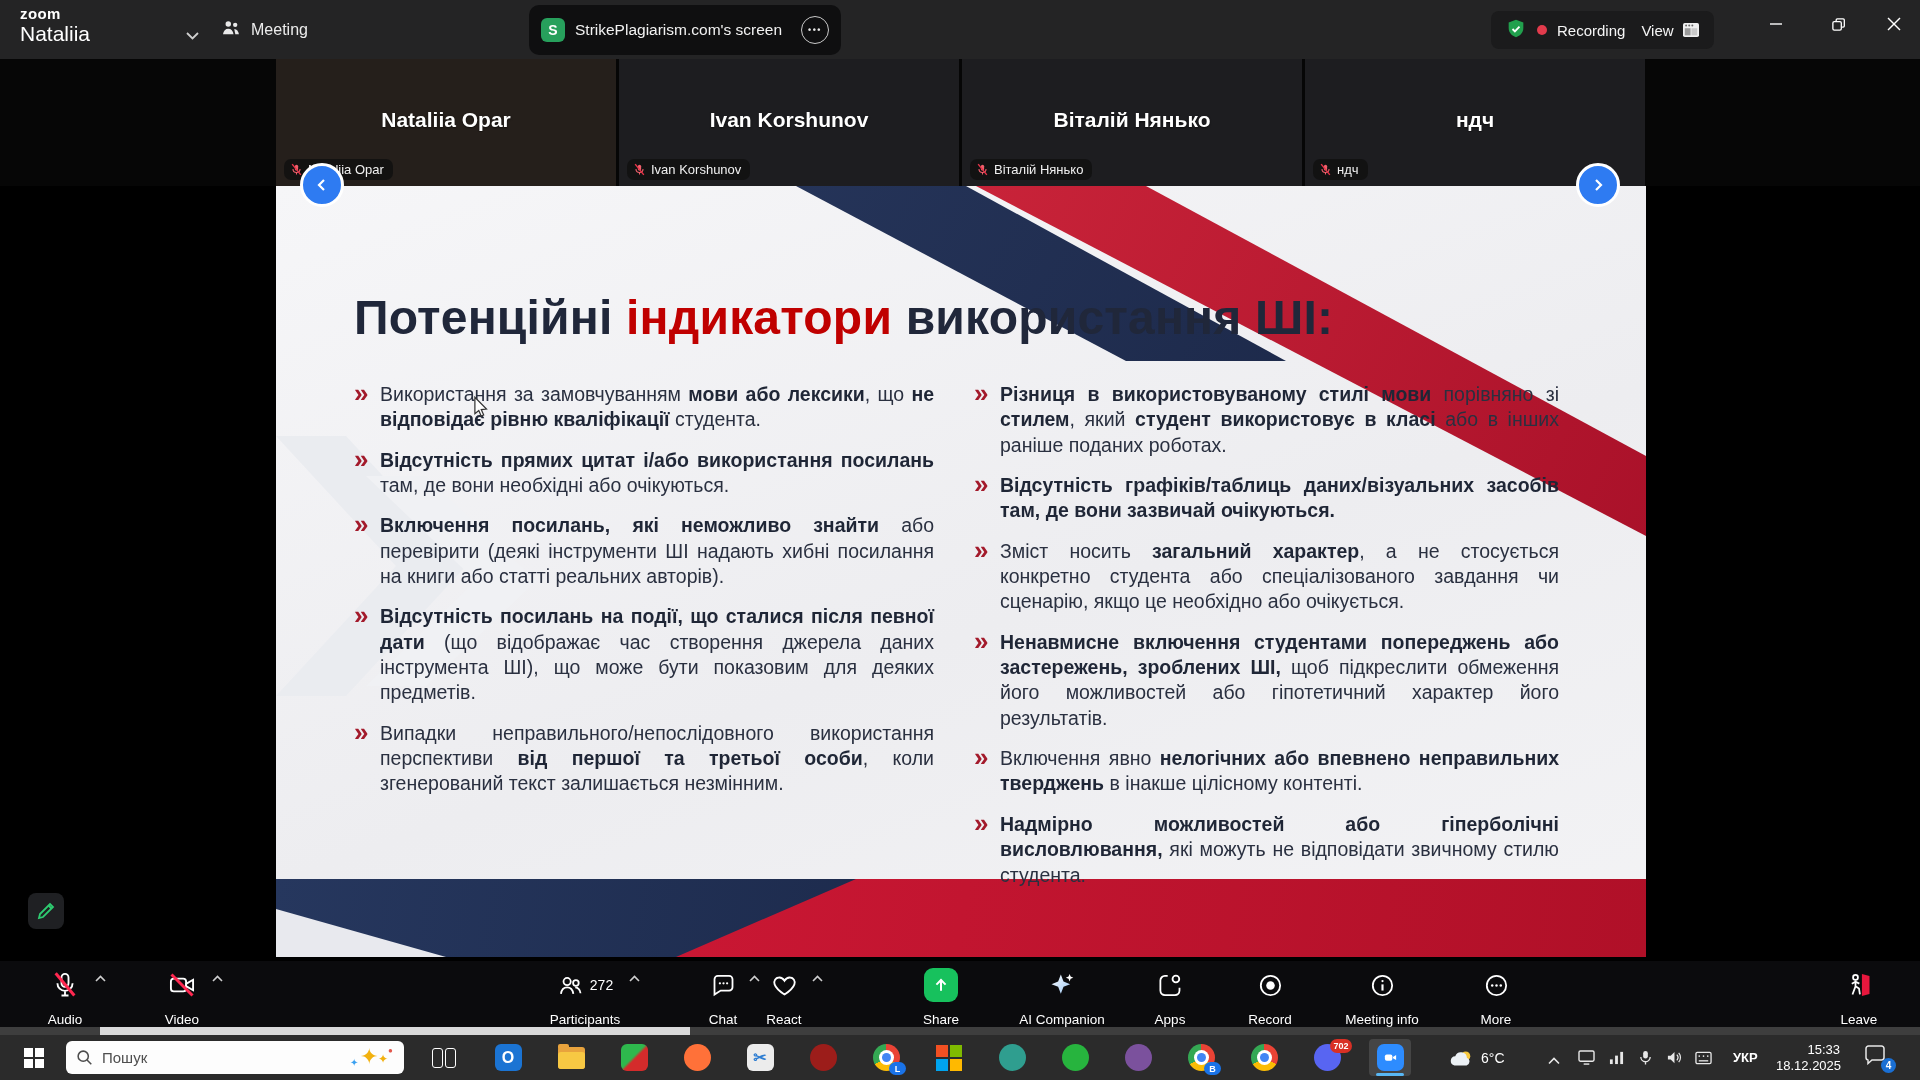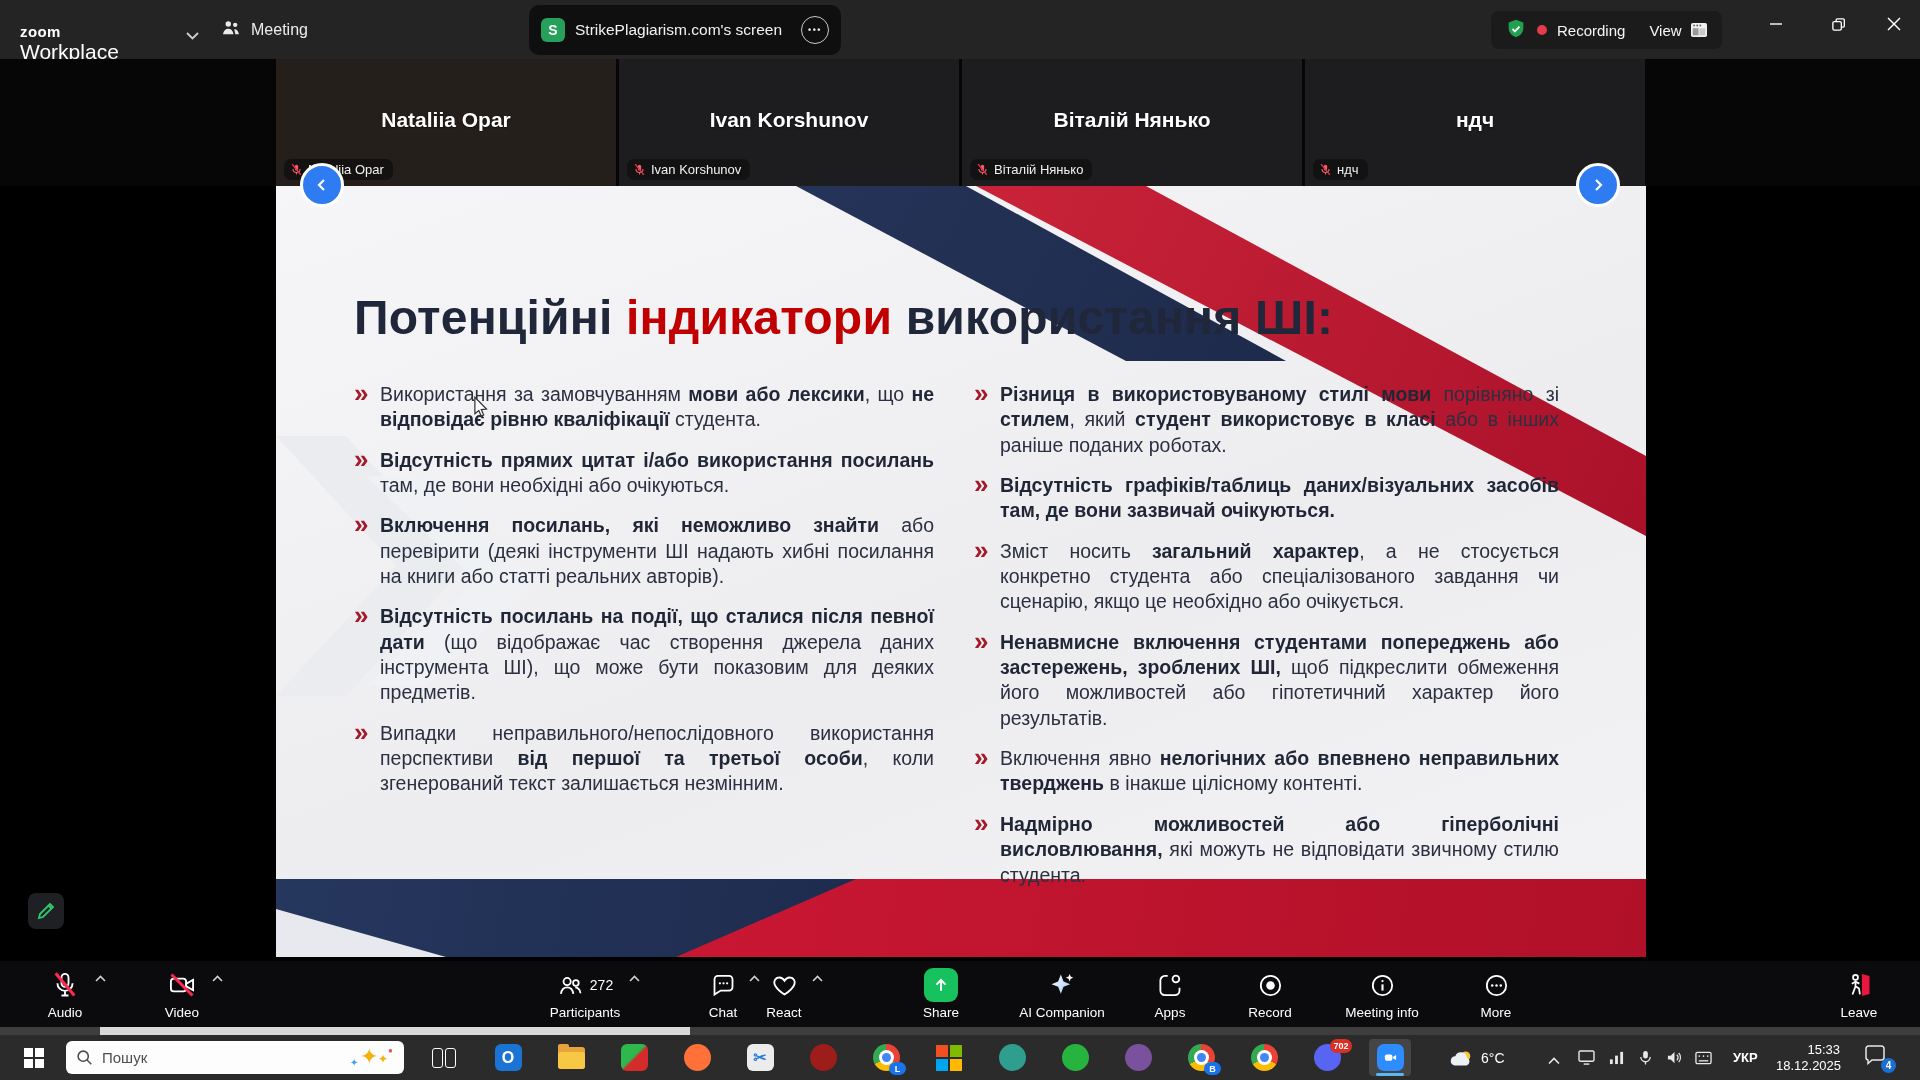--- a/index.html
+++ b/index.html
@@ -1,36 +1,36 @@
 <!DOCTYPE html>
 <html><head>
 <meta charset="utf-8">
 <style>
   html,body{margin:0;padding:0;background:#000;}
   .root{position:relative;width:1920px;height:1080px;background:#000;overflow:hidden;
         font-family:"Liberation Sans",sans-serif;-webkit-font-smoothing:antialiased;}
 
   
   .titlebar{position:absolute;left:0;top:0;width:1920px;height:59px;background:#242425;color:#ececec;}
-  .zlogo{position:absolute;left:20px;top:24px;color:#fff;line-height:1;}
+  .zlogo{position:absolute;left:20px;top:6px;color:#fff;line-height:1;}
   .zlogo .l1{font-size:15px;font-weight:700;letter-spacing:.4px;}
   .zlogo .l2{font-size:21px;font-weight:500;margin-top:2px;}
   .logo-chev{position:absolute;left:186px;top:26px;}
   .mtab{position:absolute;left:220px;top:0;height:59px;display:flex;align-items:center;gap:9px;font-size:16px;}
   .stab{position:absolute;left:529px;top:5px;width:312px;height:50px;background:#0f0f10;border-radius:10px;
         display:flex;align-items:center;gap:10px;padding:0 12px;box-sizing:border-box;}
   .sbadge{width:24px;height:24px;border-radius:6px;background:#27a05c;color:#fff;font-weight:700;font-size:14px;
           display:flex;align-items:center;justify-content:center;flex:none;}
   .stab .lbl{font-size:15.5px;color:#f2f2f2;flex:1;white-space:nowrap;overflow:hidden;}
   .dots{width:26px;height:26px;border:1.5px solid #c9c9c9;border-radius:50%;color:#e8e8e8;flex:none;
         display:flex;align-items:center;justify-content:center;font-size:9px;letter-spacing:1.5px;font-weight:700;}
   .recpill{position:absolute;left:1491px;top:11px;height:38px;background:#1b1b1c;border-radius:8px;
            display:flex;align-items:center;gap:10px;padding:0 14px;font-size:15px;color:#f5f5f5;}
   .reddot{width:10px;height:10px;border-radius:50%;background:#e23b4c;}
-  .viewwrap{display:flex;align-items:center;gap:8px;margin-left:14px;}
+  .viewwrap{display:flex;align-items:center;gap:8px;margin-left:6px;}
   .winbtn{position:absolute;top:0;width:52px;height:48px;display:flex;align-items:center;justify-content:center;color:#fff;}
 
   
   .strip{position:absolute;left:0;top:59px;width:1920px;height:127px;background:#060606;}
   #tiles{position:absolute;left:276px;top:0;width:1369px;height:127px;display:flex;gap:3px;}
   .tile{flex:1;background:#1d1d20;position:relative;overflow:hidden;}
   .tile:first-child{background:#251f1b;}
   .tname{position:absolute;left:0;right:0;top:49px;text-align:center;font-size:21px;font-weight:700;color:#fff;
          white-space:nowrap;overflow:hidden;text-shadow:0 1px 2px rgba(0,0,0,.6);}
   .tpill{position:absolute;left:8px;bottom:6px;background:rgba(16,16,16,.86);border-radius:7px;
@@ -71,21 +71,21 @@
          display:flex;align-items:center;justify-content:center;z-index:4;}
 
   
   .hscroll{position:absolute;left:0;top:1027px;width:1920px;height:8px;background:#3e3e3e;}
   .hthumb{position:absolute;left:100px;top:0;width:590px;height:8px;background:#d9d9d9;}
 
   
   .toolbar{position:absolute;left:0;top:961px;width:1920px;height:66px;background:#0b0b0d;color:#fff;}
   .titem{position:absolute;top:7px;width:110px;text-align:center;}
   .ticon{height:34px;display:flex;align-items:center;justify-content:center;position:relative;}
-  .tlabel{font-size:13.5px;margin-top:3px;color:#fff;}
+  .tlabel{font-size:13.5px;margin-top:10px;color:#fff;}
   .chevup{position:absolute;top:0;}
   .pcount{font-size:14px;margin-left:6px;color:#fff;}
   .sharesq{width:34px;height:34px;border-radius:9px;background:#17c15d;display:flex;align-items:center;justify-content:center;}
 
   
   .taskbar{position:absolute;left:0;top:1035px;width:1920px;height:45px;background:#2b2b2b;color:#fff;}
   .startbtn{position:absolute;left:14px;top:7px;width:40px;height:31px;display:flex;align-items:center;justify-content:center;}
   .search{position:absolute;left:66px;top:6px;width:338px;height:33px;background:#fdfdfd;border-radius:6px;
           display:flex;align-items:center;padding:0 10px;gap:9px;box-sizing:border-box;}
   .search .ph{color:#4f4f4f;font-size:15px;flex:1;}
@@ -129,21 +129,21 @@
           font-size:10px;font-weight:700;display:flex;align-items:center;justify-content:center;}
 </style>
 </head>
 <body>
 
 <div class="root">
 
   <div class="titlebar">
     <div class="zlogo">
       <div class="l1">zoom</div>
-      <div class="l2">Workplace</div>
+      <div class="l2">Nataliia</div>
     </div>
     <span class="logo-chev">
       <svg width="13" height="8" viewBox="0 0 13 8">
           <polyline points="1,1 6.5,6.5 12,1" fill="none" stroke="#cfcfcf" stroke-width="1.8"></polyline>
         </svg>
     </span>
     <div class="mtab">
       <span>
         <svg width="22" height="20" viewBox="0 0 24 22" fill="#e9e9e9">
           <circle cx="9" cy="6.5" r="3"></circle>

